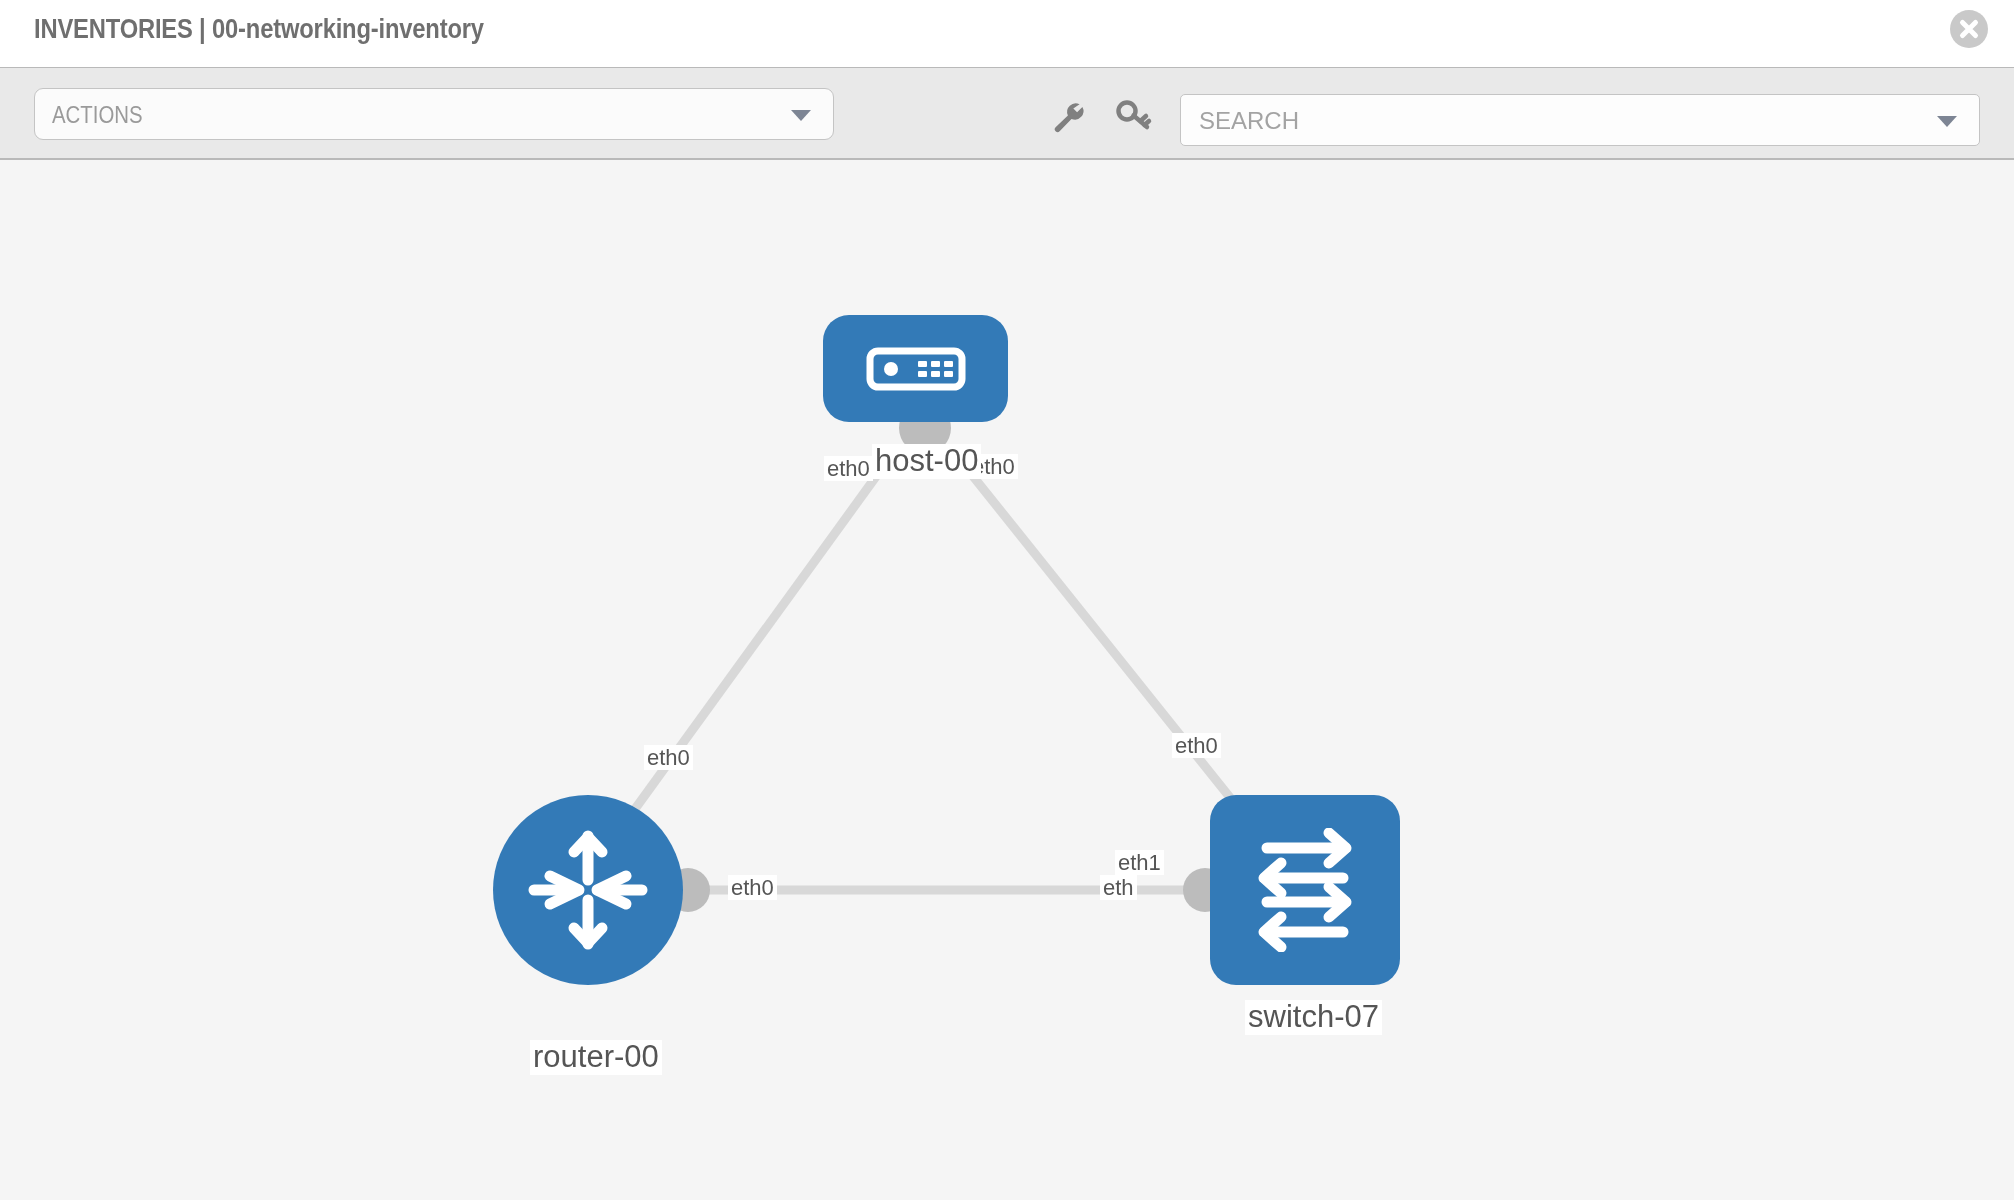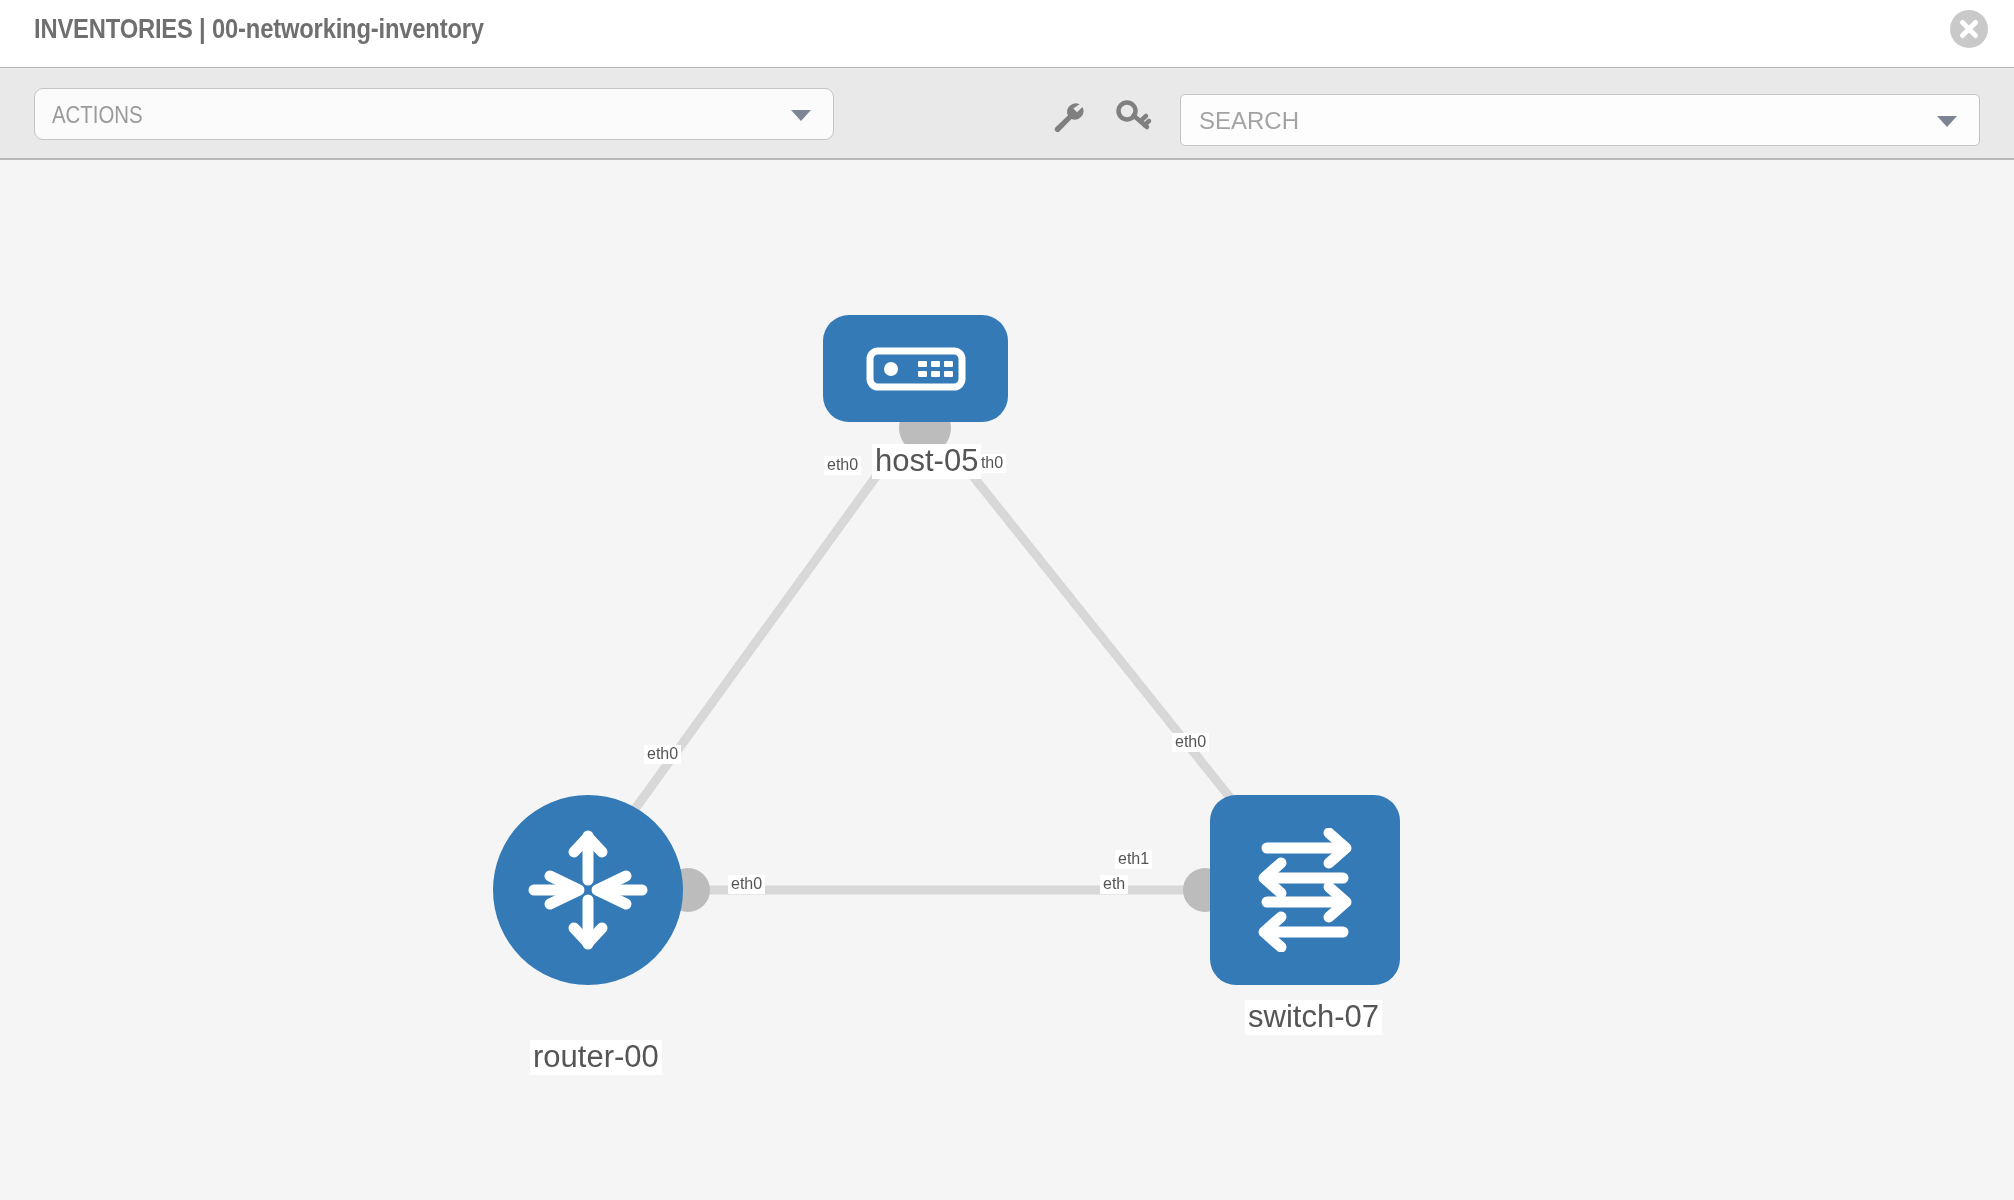--- a/index.html
+++ b/index.html
@@ -100,21 +100,21 @@
 
   
   .nlabel {
     position: absolute;
     background: #ffffff;
     color: #555555;
     white-space: nowrap;
     line-height: 1.05;
   }
   .name-label { font-size: 31px; padding: 1px 3px; }
-  .if-label   { font-size: 16px; padding: 1px 3px; }
+  .if-label   { font-size: 22px; padding: 1px 3px; }
 
   .lbl-host-name   { left: 872px; top: 284px; }
   .lbl-router-name { left: 530px; top: 880px; }
   .lbl-switch-name { left: 1245px; top: 840px; }
 
   .lbl-host-left   { left: 824px; top: 296px; }
   .lbl-host-right  { left: 969px; top: 294px; }
   .lbl-diag-left   { left: 644px; top: 585px; }
   .lbl-diag-right  { left: 1172px; top: 573px; }
   .lbl-mid-left    { left: 728px; top: 715px; }
@@ -222,21 +222,21 @@
           <path d="M26 74 H104"></path>
             <path d="M88 59 L105 74 L88 89"></path>
           <path d="M102 104 H24"></path>
             <path d="M40 89 L23 104 L40 119"></path>
         </g>
       </svg>
     </div>
 
     <div class="nlabel if-label lbl-host-left">eth0</div>
     <div class="nlabel if-label lbl-host-right">eth0</div>
-    <div class="nlabel name-label lbl-host-name">host-05</div>
+    <div class="nlabel name-label lbl-host-name">host-00</div>
 
     <div class="nlabel if-label lbl-diag-left">eth0</div>
     <div class="nlabel if-label lbl-diag-right">eth0</div>
 
     <div class="nlabel if-label lbl-mid-left">eth0</div>
     <div class="nlabel if-label lbl-mid-a">eth</div>
     <div class="nlabel if-label lbl-mid-b">eth1</div>
 
     <div class="nlabel name-label lbl-router-name">router-00</div>
     <div class="nlabel name-label lbl-switch-name">switch-07</div>

